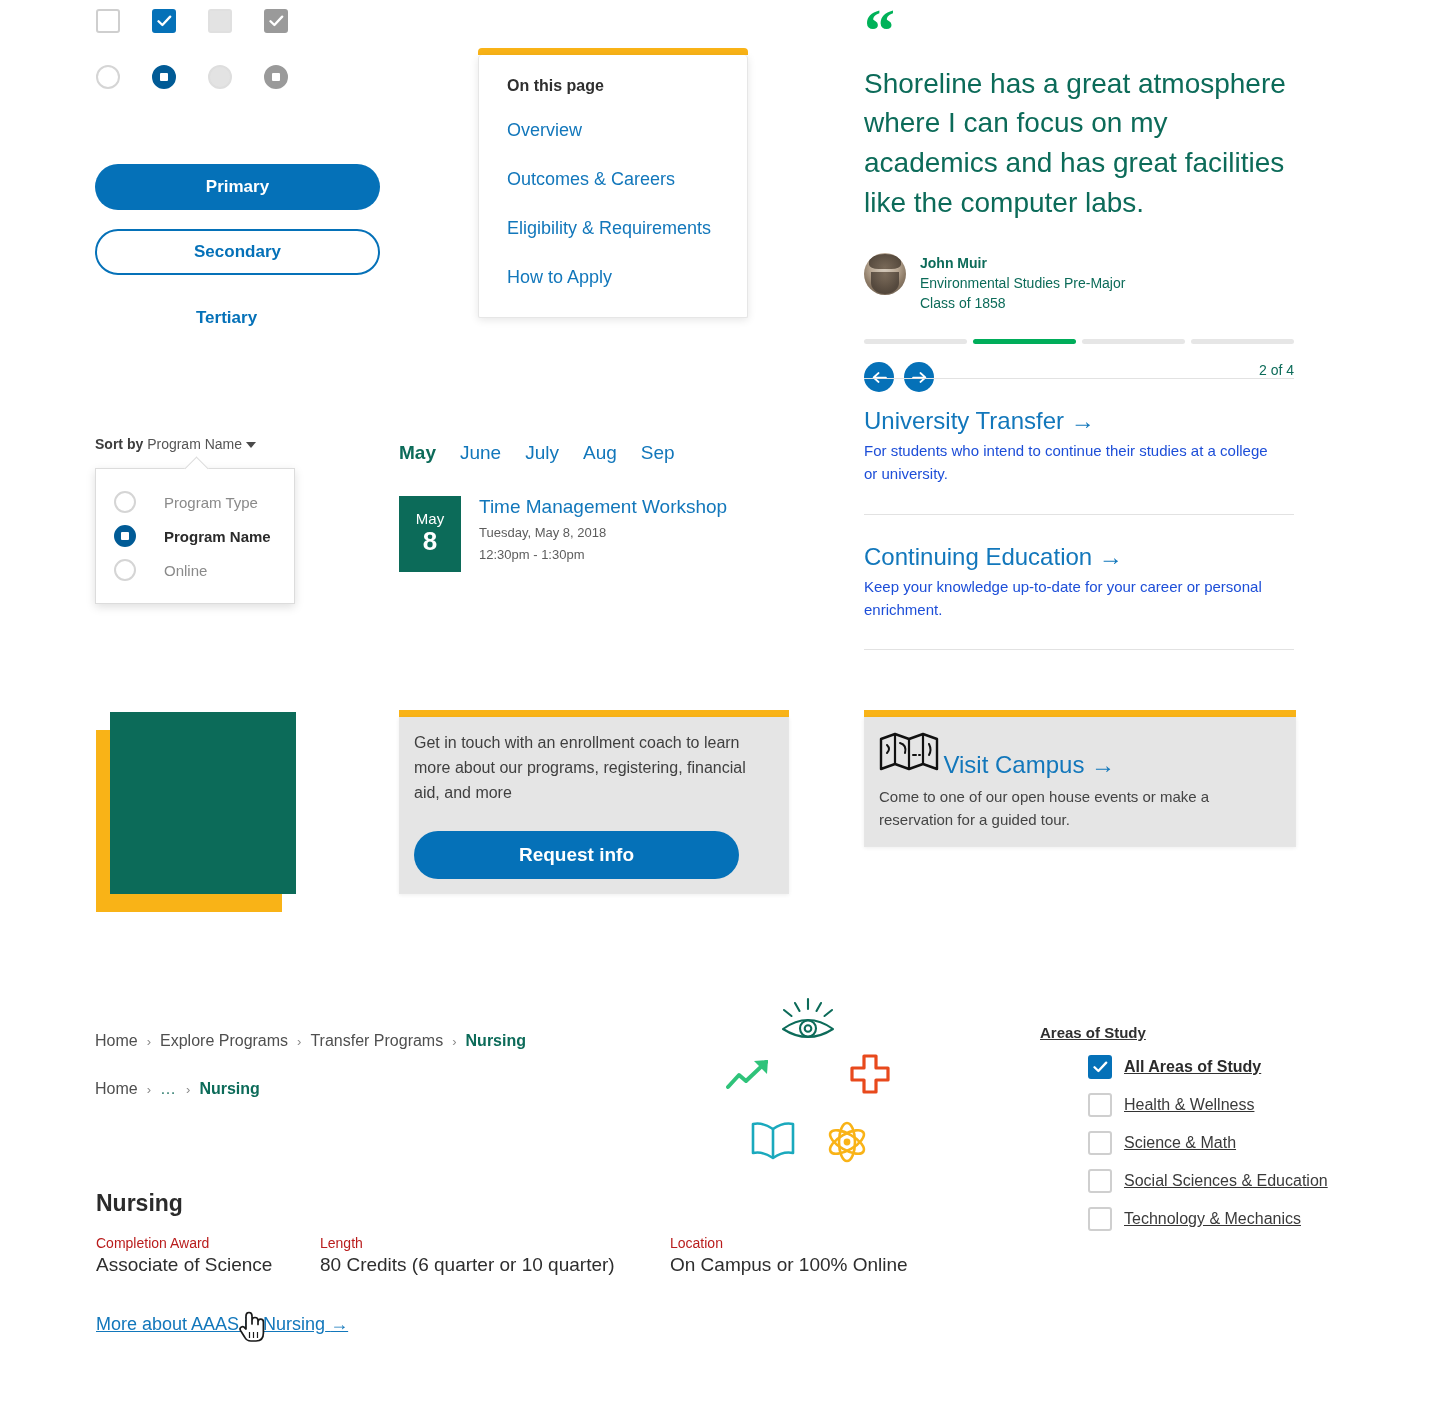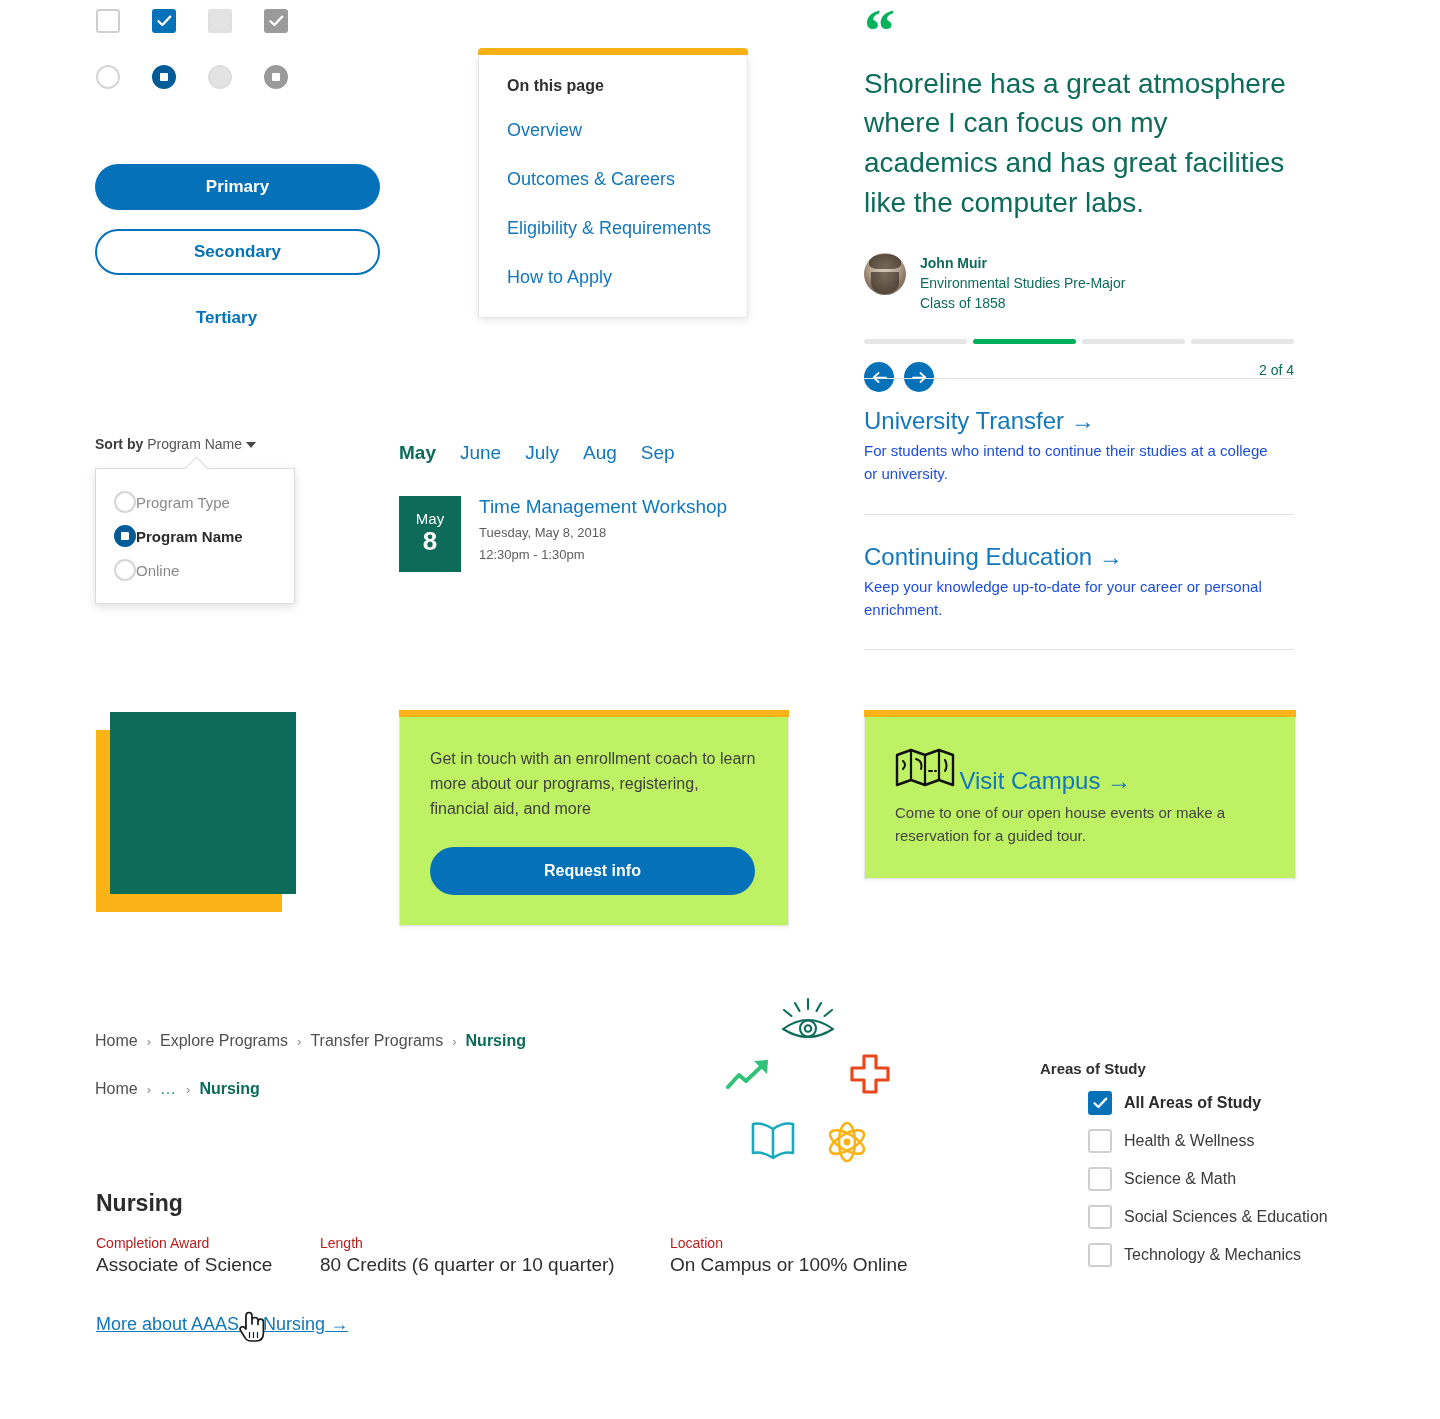--- a/index.html
+++ b/index.html
@@ -108,21 +108,21 @@
   .caret { display:inline-block; width:0;height:0;border-left:5px solid transparent;border-right:5px solid transparent;border-top:6px solid #4a4a4a; margin-left:4px; vertical-align: middle;}
   .sort-panel {
     width: 200px; background: #fff; border: 1px solid #dcdcdc;
     box-shadow: 0 3px 9px rgba(0,0,0,.13); padding: 16px 0 16px 0; position: relative;
   }
   .sort-panel:before {
     content:""; position:absolute; top:-9px; left:92px; width:16px;height:16px;
     background:#fff; border-left:1px solid #dcdcdc; border-top:1px solid #dcdcdc;
     transform: rotate(45deg);
   }
-  .sort-opt { display:flex; align-items:center; gap: 0; padding: 6px 0 6px 18px; cursor: pointer; }
+  .sort-opt { display:flex; align-items:center; gap: 28px; padding: 6px 0 6px 18px; cursor: pointer; }
   .sort-opt .rdo { width: 22px; height: 22px; }
   .sort-opt-label { font-size: 15px; color: #8a8a8a; }
   .sort-opt.sel .sort-opt-label { color: #2b2b2b; font-weight: bold; }
 
   
   .months { display:flex; gap: 24px; align-items: baseline; }
   .month { font-size: 19px; color: #1277bb; cursor: pointer; }
   .month.active { color: #0c6b59; font-weight: bold; }
   .event { display:flex; gap: 18px; margin-top: 32px; }
   .date-badge {
@@ -134,26 +134,26 @@
   .date-badge .d { font-size: 26px; font-weight: bold; line-height: 1.15; }
   .event-title { color: #1277bb; font-size: 19px; text-decoration: none; cursor: pointer; display:block; }
   .event-meta { color: #5d5d5d; font-size: 13px; margin-top: 5px; line-height: 1.5; }
 
   
   .rule { height:1px; background:#e2e2e2; width: 430px; }
   .ll-title { color: #1277bb; font-size: 24px; text-decoration: none; cursor: pointer; display:inline-block; }
   .ll-desc { color: #1d4ed8; font-size: 15px; line-height: 1.55; max-width: 420px; margin-top: 4px; }
 
   
-  .promo-card { width: 390px; background: #bef264; border: 1px solid #e6e6e6; border-top: none; box-shadow: 0 1px 4px rgba(0,0,0,.07); padding: 30px; }
+  .promo-card { width: 390px; background: #e5e5e5; border: 1px solid #e6e6e6; border-top: none; box-shadow: 0 1px 4px rgba(0,0,0,.07); padding: 14px; }
   .promo-bar { width: 390px; height: 7px; background: #f9b317; }
   .promo-card.wide { width: 432px; } .promo-bar.wide { width: 432px; }
   .promo-text { font-size: 16px; color: #3f3f3f; line-height: 1.55; }
   .btn-request { width: 325px; height: 48px; border-radius: 24px; background: #0571b8; color:#fff;
-    border:none; font-size:16px; font-weight:bold; cursor:pointer; margin-top: 26px; font-family:"Liberation Sans",sans-serif;}
+    border:none; font-size:19px; font-weight:bold; cursor:pointer; margin-top: 26px; font-family:"Liberation Sans",sans-serif;}
   .vc-title { color:#1277bb; font-size: 24px; text-decoration:none; cursor:pointer; display:inline-block; margin-top: 14px;}
   .vc-desc { font-size:15px; color:#444; line-height:1.55; margin-top:6px; }
 
   
   .sq-yellow { width: 186px; height: 182px; background: #f9b317; }
   .sq-teal { width: 186px; height: 182px; background: #0c6b59; }
 
   
   .bc { display:flex; align-items:center; gap: 9px; font-size: 16px; }
   .bc a { color: #4f4f4f; text-decoration: none; cursor: pointer; }
@@ -395,21 +395,21 @@
     <span class="abs" style="left:105px; top:125px;">
       <svg width="44" height="44" viewBox="0 0 44 44">
         <ellipse cx="22" cy="22" rx="8" ry="19" fill="none" stroke="#f9b317" stroke-width="2.6"></ellipse>
         <ellipse cx="22" cy="22" rx="8" ry="19" fill="none" stroke="#f9b317" stroke-width="2.6" transform="rotate(60 22 22)"></ellipse>
         <ellipse cx="22" cy="22" rx="8" ry="19" fill="none" stroke="#f9b317" stroke-width="2.6" transform="rotate(120 22 22)"></ellipse>
         <circle cx="22" cy="22" r="3.4" fill="#f9b317"></circle>
       </svg>
     </span>
   </div>
 
-  <div class="abs" style="left:1040px; top:1060px;">
+  <div class="abs" style="left:1040px; top:1024px;text-decoration:underline;">
     <div class="aos-title">Areas of Study</div>
 
     <div class="aos-row sel">
       <span class="cbx checked">
         <svg width="15" height="12" viewBox="0 0 15 12">
             <path d="M1.5 6.2 L5.4 10 L13.2 1.6" stroke="#fff" stroke-width="2.3" fill="none" stroke-linecap="round" stroke-linejoin="round"></path>
           </svg>
       </span>
       <span class="aos-label">All Areas of Study</span>
     </div>

